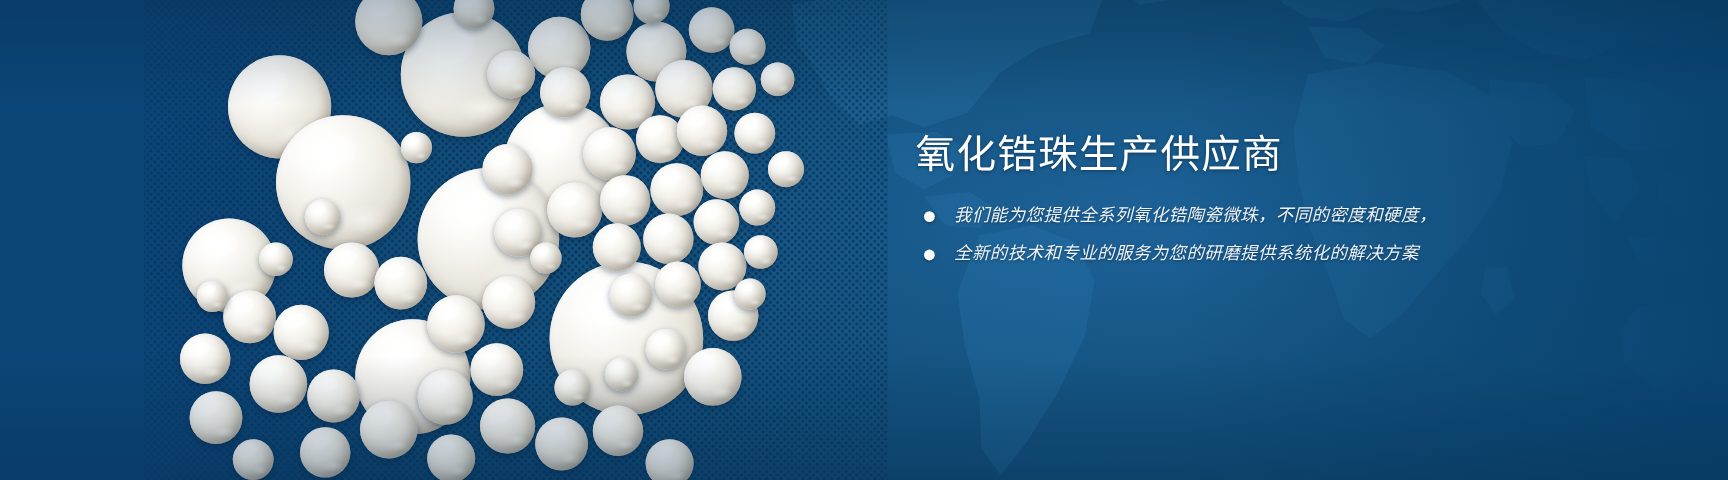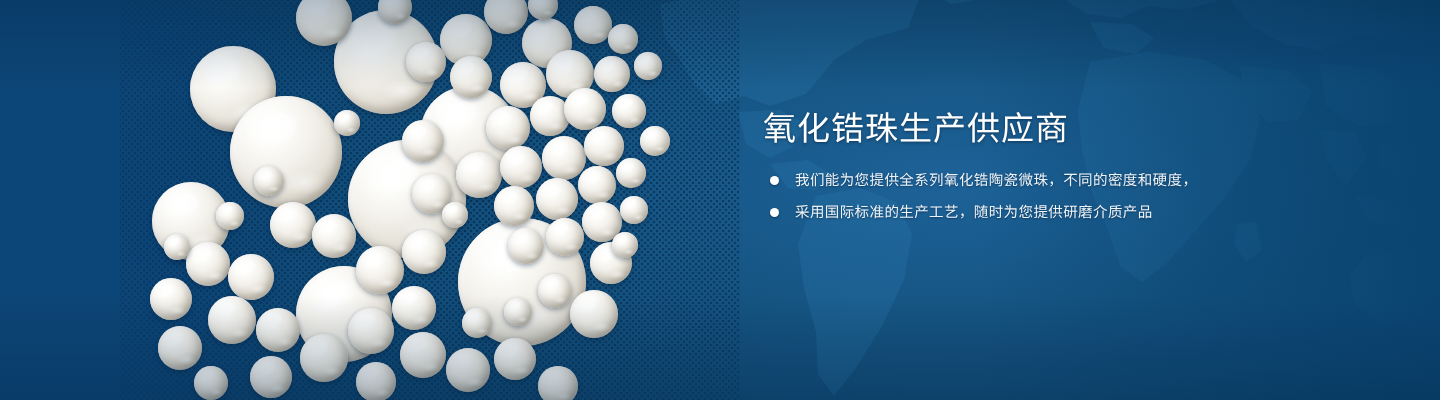--- a/index.html
+++ b/index.html
@@ -132,21 +132,21 @@
   }
   .bullet:last-child{margin-bottom:0;}
   .bullet .dot{
     position:absolute;
     left:5px; top:8px;
     width:9px; height:9px;
     border-radius:50%;
     background:#ffffff;
     box-shadow:0 1px 2px rgba(2,26,50,.5);
   }
-  .bullet .line{display:block;}
+  .bullet .line{display:block;font-style:italic;}
 </style>
 </head>
 <body>
 
 <div class="banner">
 
   <div class="bg-base"></div>
   <div class="bg-left-solid"></div>
 
   <div class="world-map">
@@ -270,18 +270,18 @@
   <div class="content">
     <h1 class="headline">氧化锆珠生产供应商</h1>
 
     <ul class="bullets">
       <li class="bullet">
         <span class="dot"></span>
         <span class="line">我们能为您提供全系列氧化锆陶瓷微珠，不同的密度和硬度，</span>
       </li>
       <li class="bullet">
         <span class="dot"></span>
-        <span class="line">采用国际标准的生产工艺，随时为您提供研磨介质产品</span>
+        <span class="line">全新的技术和专业的服务为您的研磨提供系统化的解决方案</span>
       </li>
     </ul>
   </div>
 
 </div>
 
 </body></html>

